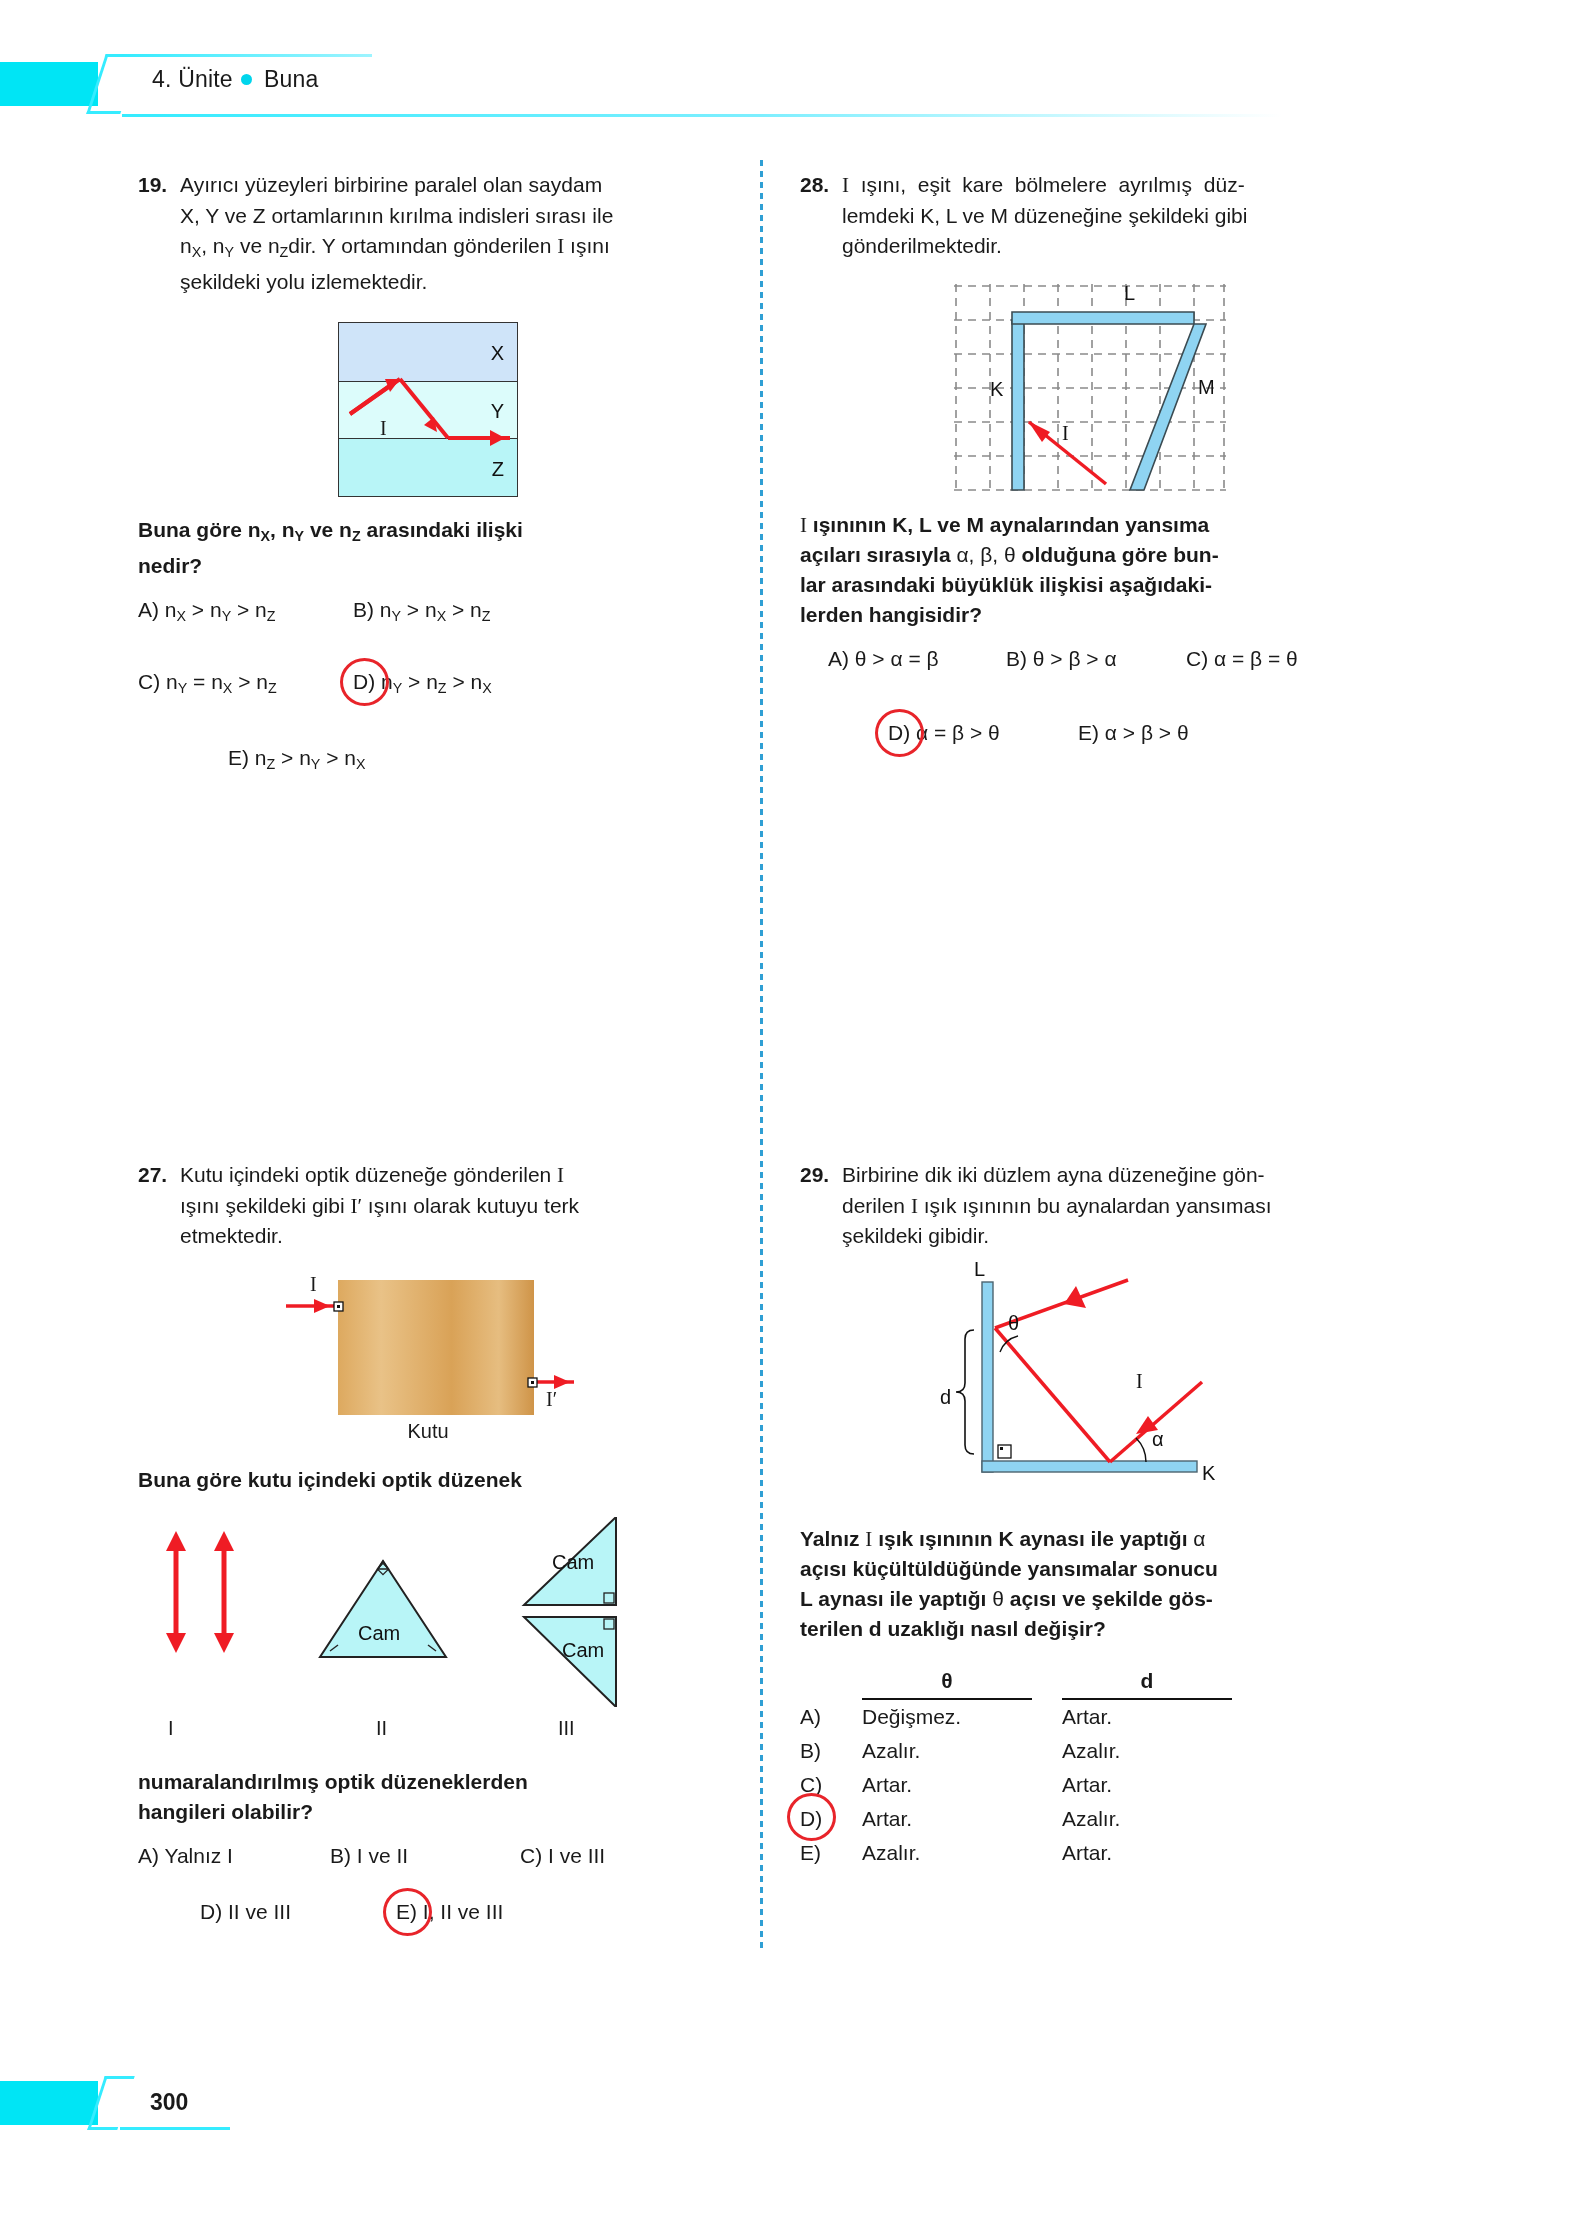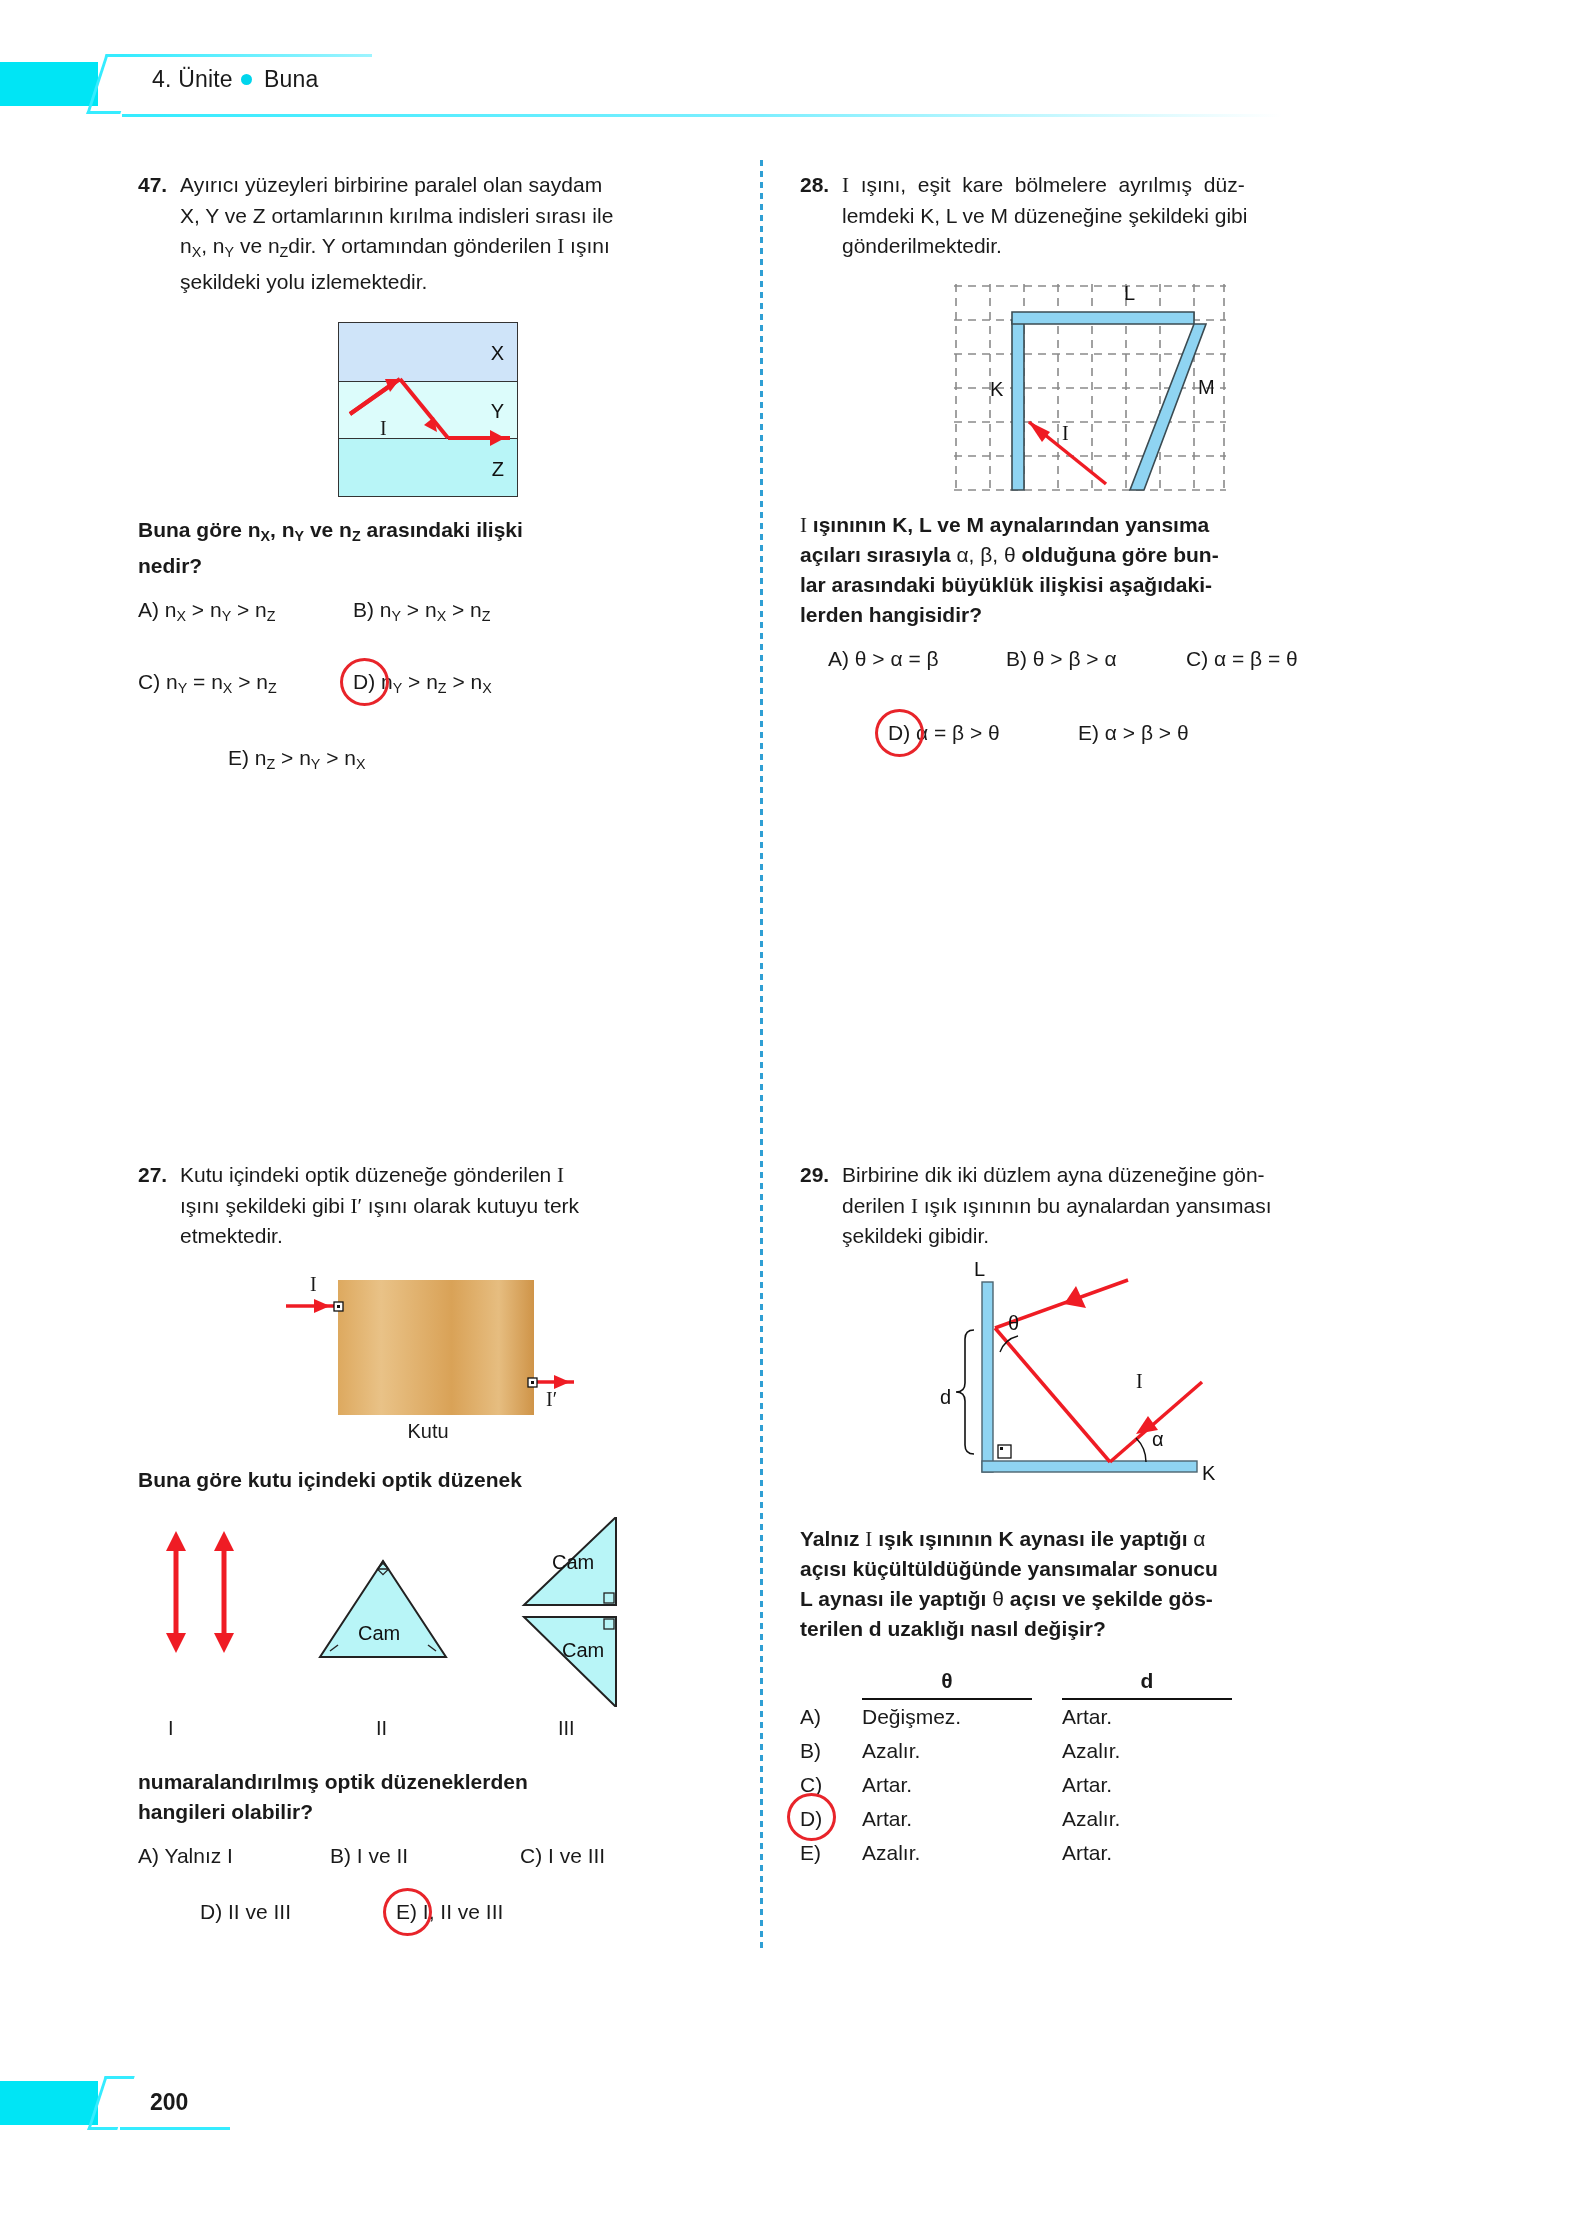--- a/index.html
+++ b/index.html
@@ -156,21 +156,21 @@
     <div class="hdr-text">
       <span>4. Ünite</span><span class="hdr-dot"></span><span>Buna</span>
     </div>
   </div>
 
   <div class="divider"></div>
 
   <div class="col-left">
     <div class="q">
       <div class="q-head">
-        <div class="q-num">47.</div>
+        <div class="q-num">19.</div>
         <div class="q-body">
           <span>Ayırıcı yüzeyleri birbirine paralel olan saydam</span><br>
           <span>X, Y ve Z ortamlarının kırılma indisleri sırası ile</span><br>
           <span>n<span class="sub">X</span>, n<span class="sub">Y</span> ve n<span class="sub">Z</span>dir. Y ortamından gönderilen <span class="ser">I</span> ışını</span><br>
           <span>şekildeki yolu izlemektedir.</span>
         </div>
       </div>
 
       <div class="fig26">
         <div class="lay lx"></div>
@@ -477,16 +477,16 @@
           <div class="c2">Artar.</div>
         </div>
       </div>
     </div>
   </div>
 
   <div class="footer">
     <div class="ftab"></div>
     <div class="fchev"></div>
     <div class="fline"></div>
-    <div class="fnum">200</div>
+    <div class="fnum">300</div>
   </div>
 
 </div>
 
 </body></html>

